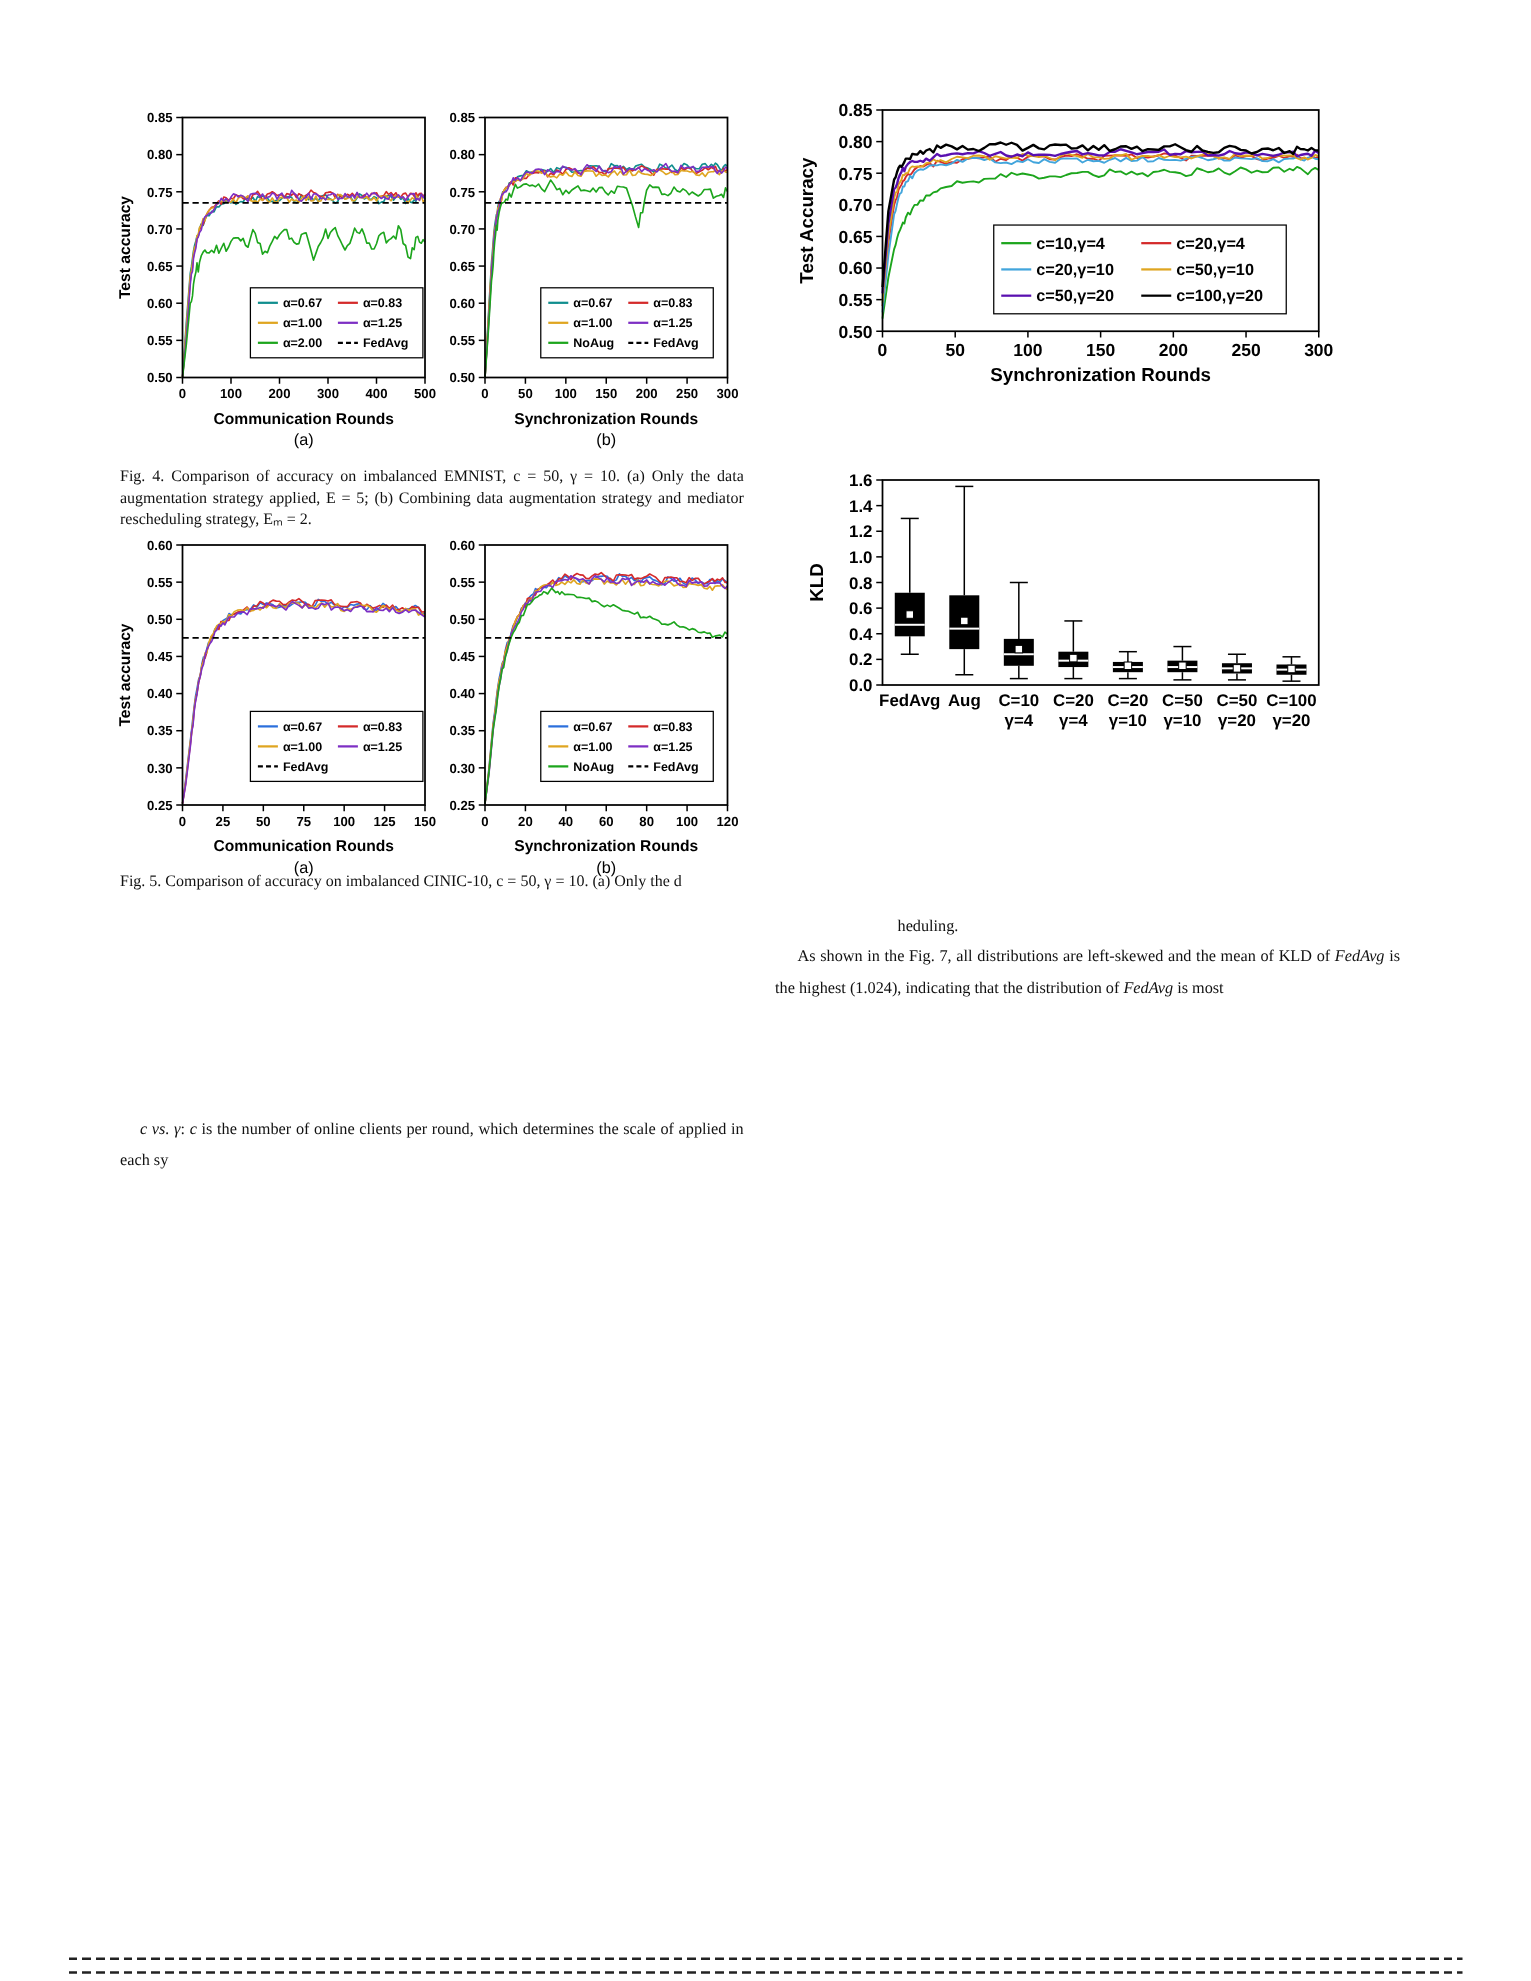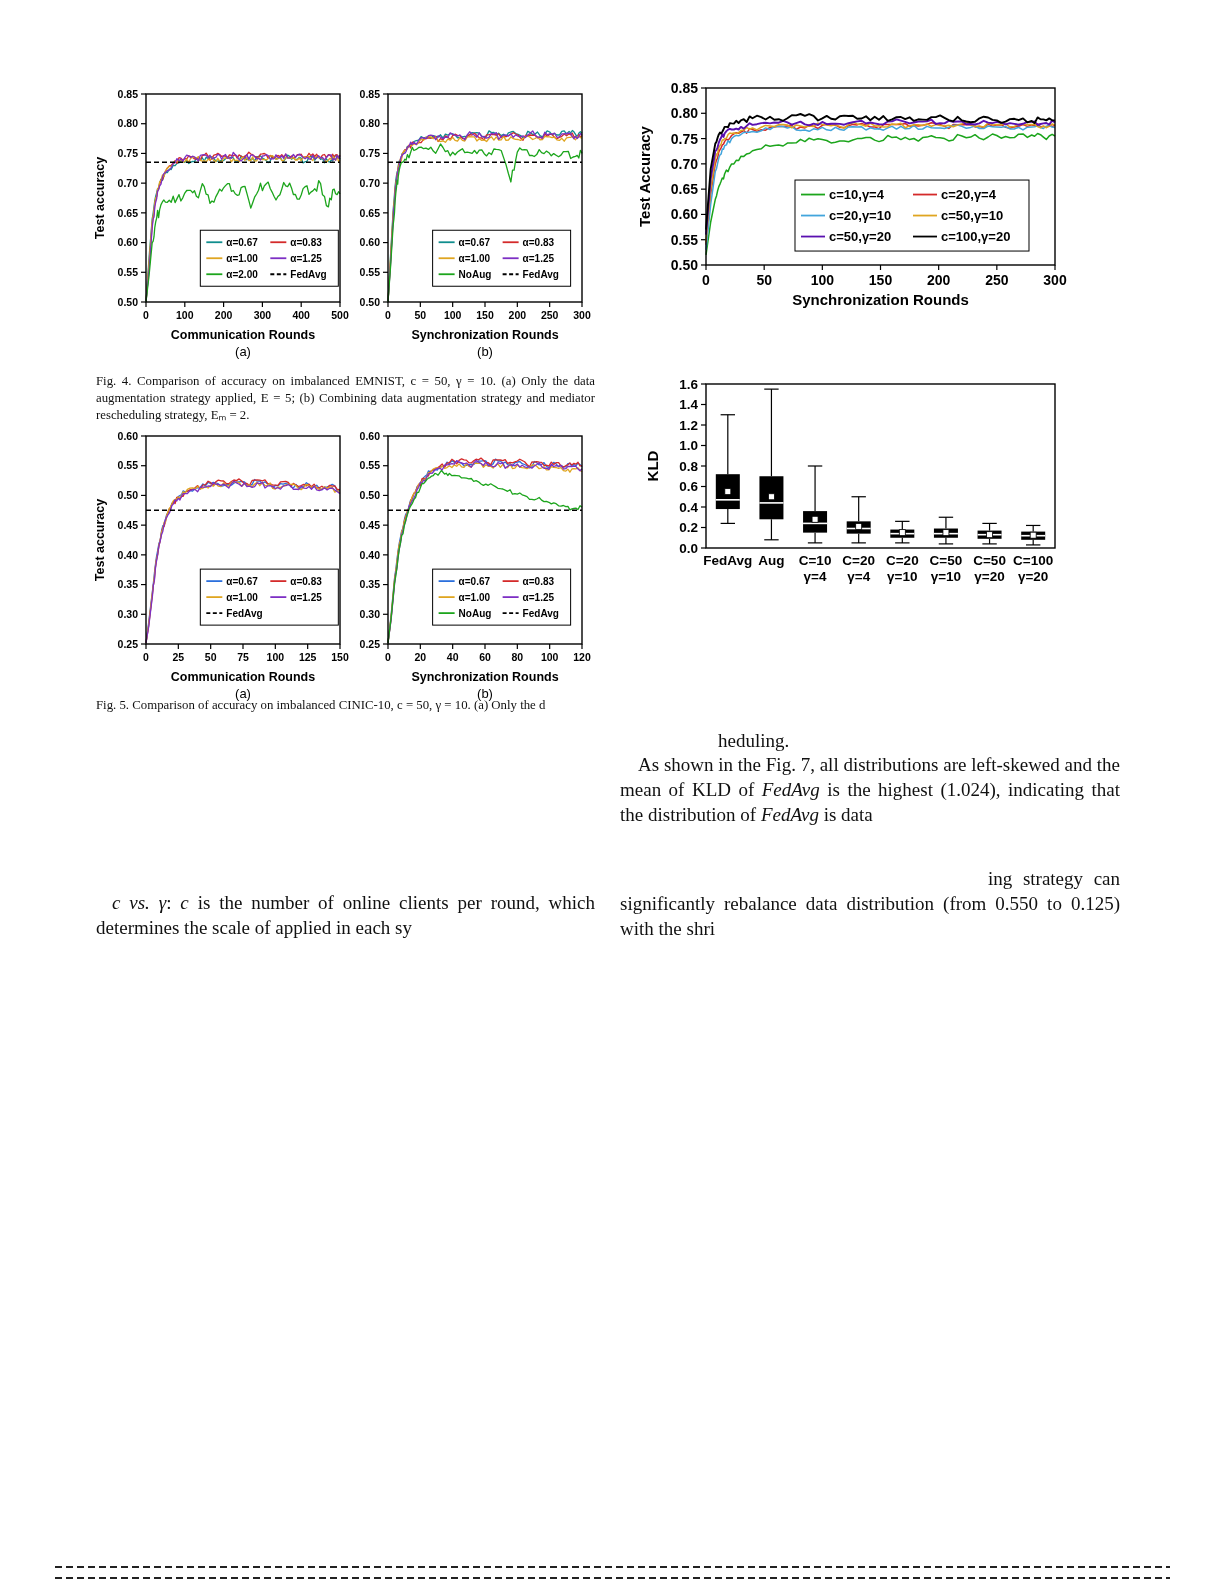--- a/index.html
+++ b/index.html
@@ -1,21 +1,21 @@
 <!DOCTYPE html>
 <html><head>
 <meta charset="utf-8">
 <style>
   html,body{margin:0;padding:0;background:#e8e8e8;}
   .page{position:relative;width:1225px;height:1585px;background:#ffffff;overflow:hidden;
         font-family:"Liberation Serif",serif;color:#111;}
   .chart{position:absolute;overflow:visible;}
   .chart text{font-family:"Liberation Sans",sans-serif;fill:#000;}
   .caption{position:absolute;font-size:12.8px;line-height:17px;text-align:justify;color:#111;margin-top:13px;}
-  .body{position:absolute;font-size:19px;line-height:25px;color:#111;}
+  .body{position:absolute;font-size:13px;line-height:25px;color:#111;}
   .just{text-align:justify;}
   .it{font-style:italic;}
   .bit{font-style:italic;font-weight:normal;}
   .dashline{position:absolute;height:2px;
     background:repeating-linear-gradient(90deg,#222 0 7px,transparent 7px 11px);}
 </style>
 </head>
 <body>
 
 <div class="page">
@@ -383,24 +383,23 @@
       <rect x="400.1875" y="160.1875" width="6" height="6" fill="#fff" stroke="#000" stroke-width="0.8"></rect>
       <text x="403.1875" y="193" text-anchor="middle" font-size="13.5" font-weight="bold">C=100</text>
       <text x="403.1875" y="209" text-anchor="middle" font-size="13.5" font-weight="bold">γ=20</text>
       <rect x="76" y="12" width="349" height="164" fill="none" stroke="#000" stroke-width="1.4"></rect>
       <text transform="translate(28,94) rotate(-90)" text-anchor="middle" font-size="15" font-weight="bold">KLD</text>
     </svg>
 
   <div class="body" style="left:620px;top:728px;width:500px;text-indent:98px">heduling.</div>
 
   <div class="body just" style="left:620px;top:752px;width:500px;text-indent:18px">
-    <span>As shown in the Fig. 7, all distributions are left-skewed and the mean of KLD of </span><span class="it">FedAvg</span><span> is the highest (1.024), indicating that the distribution of </span><span class="it">FedAvg</span><span> is data</span>
+    <span>As shown in the Fig. 7, all distributions are left-skewed and the mean of KLD of </span><span class="it">FedAvg</span><span> is the highest (1.024), indicating that the distribution of </span><span class="it">FedAvg</span><span> is most</span>
   </div>
 
-  <div class="body just" style="left:620px;top:866px;width:500px;text-indent:368px">ing strategy can significantly rebalance data distribution (from 0.550 to 0.125) with the shri</div>
 
 
   <div class="body just" style="left:96px;top:890px;width:499px;text-indent:16px">
     <span class="bit">c vs. γ</span><span>: </span><span class="it">c</span><span> is the number of online clients per round, which determines the scale of applied in each sy</span>
   </div>
 
   <div class="dashline" style="left:55px;top:1566px;width:1115px"></div>
   <div class="dashline" style="left:55px;top:1577px;width:1115px"></div>
 
 </div>

